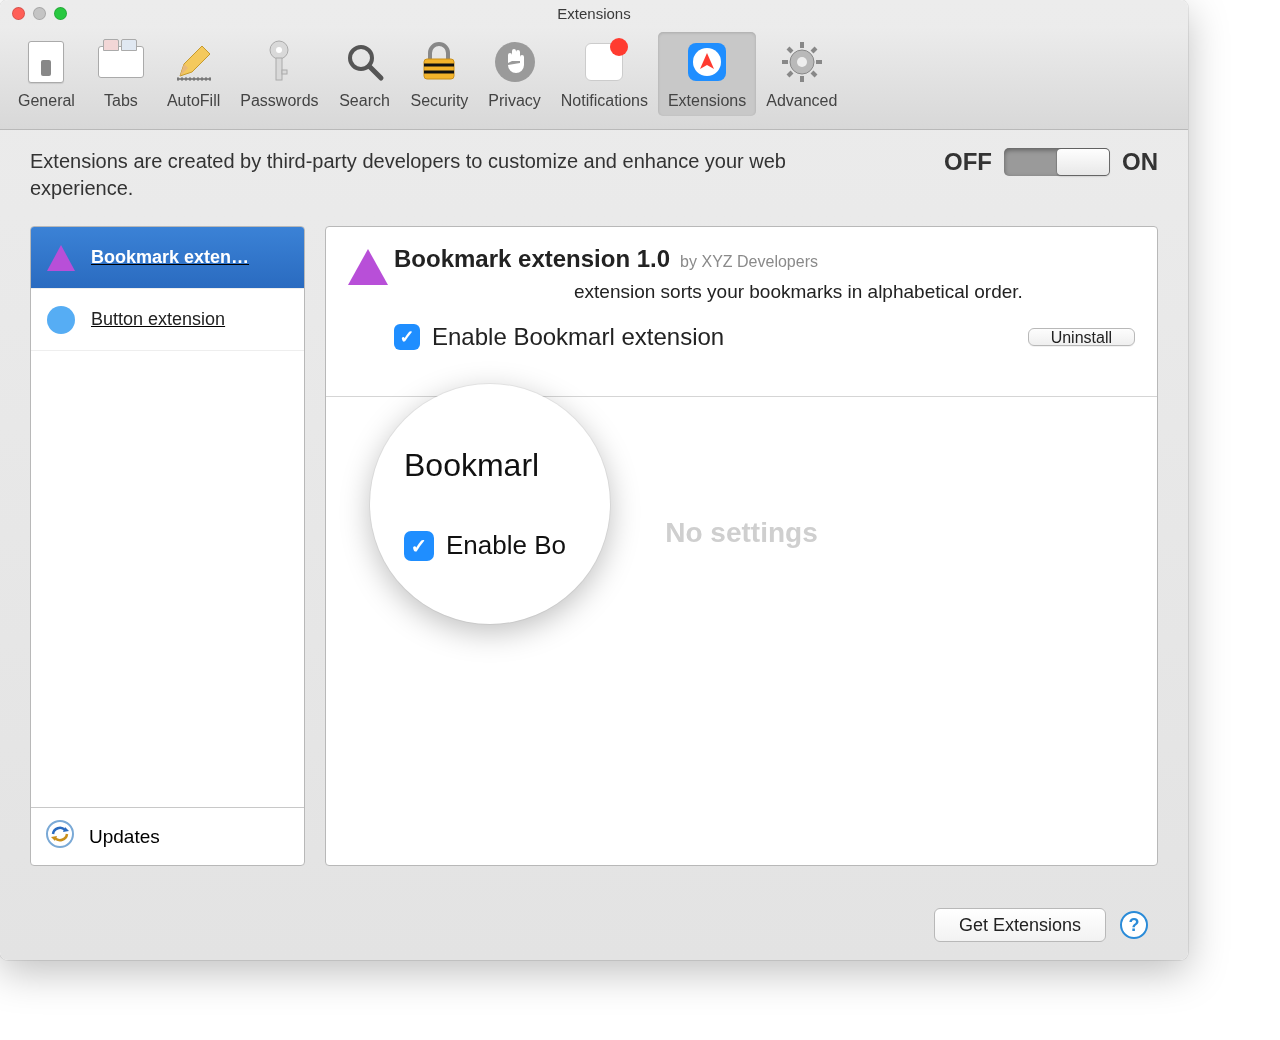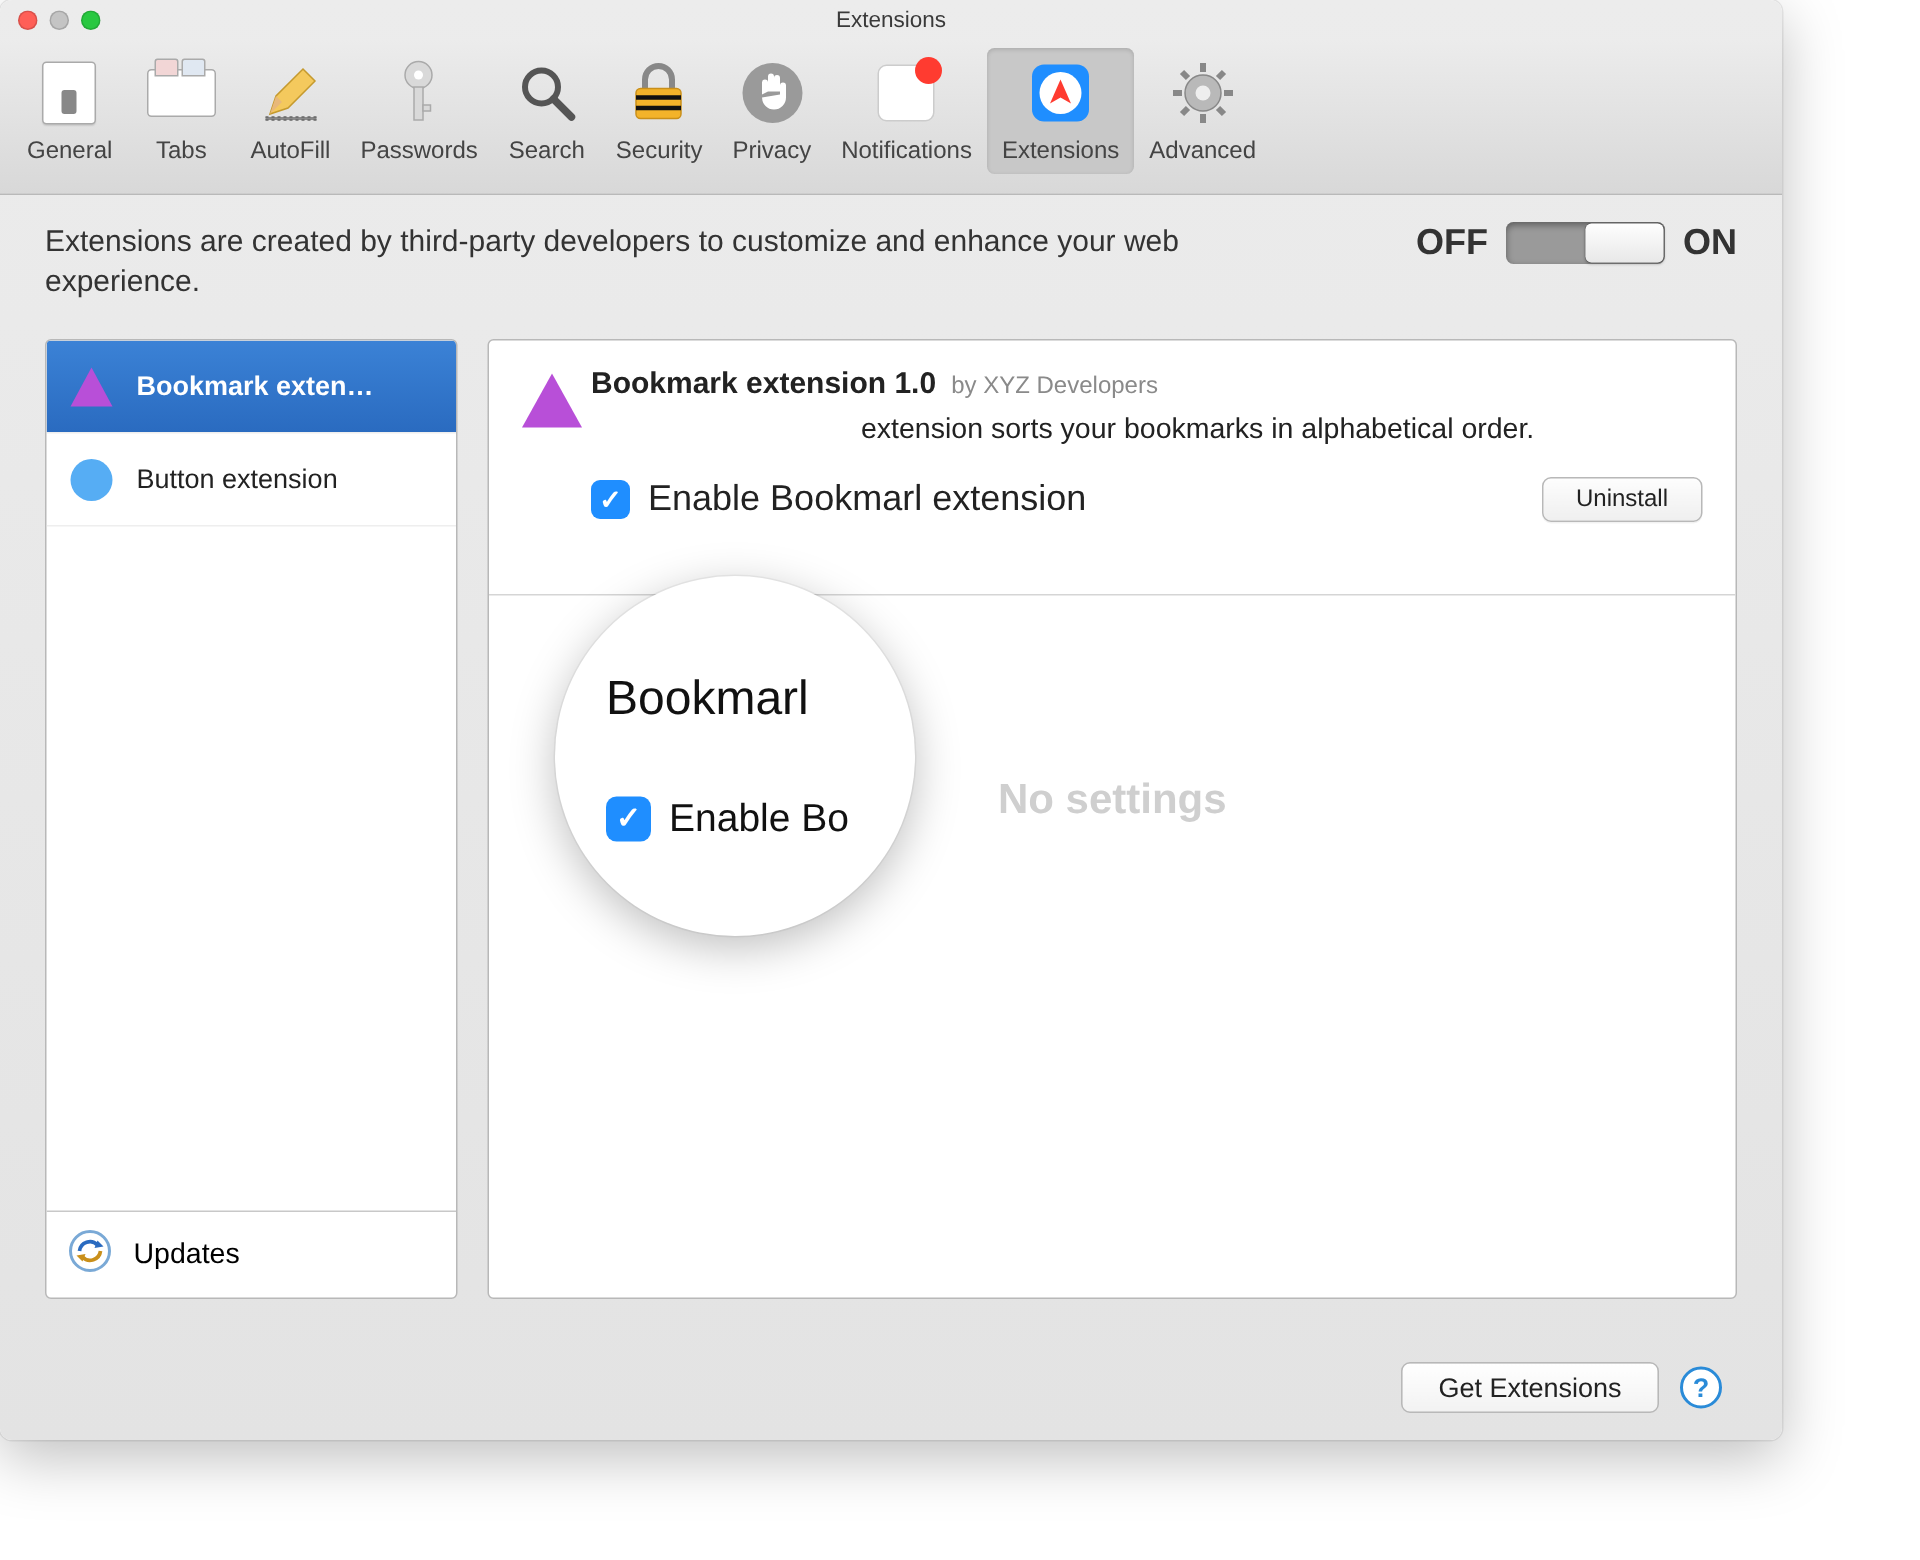--- a/index.html
+++ b/index.html
@@ -72,38 +72,38 @@
   height: calc(100% - 130px);
 }
 .intro-row { display:flex; align-items:flex-start; justify-content:space-between; margin-bottom: 24px;}
 .intro-text { font-size: 20px; color:#333; max-width: 780px; line-height:1.35; }
 .toggle-wrap { display:flex; align-items:center; gap:12px; font-size:24px; font-weight:700; color:#333; }
 .toggle { width:106px; height:28px; border-radius:5px; background:#9a9a9a; position:relative; box-shadow: inset 0 2px 5px rgba(0,0,0,0.4);}
 .toggle .knob { position:absolute; right:1px; top:1px; width:52px; height:26px; background:linear-gradient(#fefefe,#e8e8e8); border-radius:4px; box-shadow: 0 0 0 0.5px rgba(0,0,0,0.2), 0 1px 2px rgba(0,0,0,0.3);}
 
 .main-row { display:flex; gap:20px; height: 640px; }
 .sidebar { width:275px; display:flex; flex-direction:column; border:1px solid #b8b8b8; border-radius:4px; overflow:hidden; background:#fff;}
-.side-list { flex:1; overflow:auto; }
+.side-list { flex:1; overflow:auto;text-decoration:underline; }
 .side-item { height:62px; display:flex; align-items:center; gap:14px; padding:0 14px; font-size:18px; color:#222; border-bottom:0.5px solid #eee;}
 .side-item.selected { background: linear-gradient(#3b82d6, #2a6bc0); color:#fff; font-weight:600; }
 .side-item .micon { width:32px; height:32px; display:flex; align-items:center; justify-content:center;}
 .tri { width:0;height:0;border-left:14px solid transparent;border-right:14px solid transparent;border-bottom:26px solid #b84fd8;}
 .circ { width:28px; height:28px; border-radius:50%; background:#56adf4; }
 .side-foot { height:58px; display:flex; align-items:center; gap:14px; padding:0 14px; font-size:19px; border-top:1px solid #c8c8c8; }
 
 .detail { flex:1; border:1px solid #b8b8b8; border-radius:4px; background:#fff; display:flex; flex-direction:column; overflow:hidden;}
 .detail-head { padding:18px 22px 18px 22px; border-bottom:1px solid #d5d5d5; position:relative; min-height: 170px; }
 .detail-title-row { display:flex; align-items:baseline; gap:10px; margin-left:46px;}
-.detail-title { font-size:20px; font-weight:700; color:#222;}
+.detail-title { font-size:24px; font-weight:700; color:#222;}
 .detail-by { font-size:16px; color:#8a8a8a;}
 .detail-desc { font-size:19px; color:#222; margin:8px 0 20px 226px; }
 .detail-enable-row { display:flex; align-items:center; justify-content:space-between; margin-left: 46px;}
 .enable-left { display:flex; align-items:center; gap:12px; font-size:24px; color:#222;}
 .chk { width:26px;height:26px;border-radius:6px;background:#1f8eff;display:flex;align-items:center;justify-content:center;color:#fff;font-size:18px;font-weight:700;}
-.mac-btn { height:30px; padding:0 22px; border-radius:6px; border:1px solid #b8b8b8; background:linear-gradient(#fdfdfd,#efefef); font-size:16px; color:#222; box-shadow:0 1px 0 rgba(0,0,0,0.05);}
+.mac-btn { height:18px; padding:0 22px; border-radius:6px; border:1px solid #b8b8b8; background:linear-gradient(#fdfdfd,#efefef); font-size:16px; color:#222; box-shadow:0 1px 0 rgba(0,0,0,0.05);}
 .detail-body { flex:1; display:flex; align-items:flex-start; justify-content:center; padding-top:120px; font-size:28px; font-weight:700; color:#cfcfcf;}
 .detail-head .ext-maini { position:absolute; left:22px; top:22px; width:40px; height:40px;}
 .detail-head .ext-maini .tri2 { width:0;height:0;border-left:20px solid transparent;border-right:20px solid transparent;border-bottom:36px solid #b84fd8;}
 
 .bottom-row { position:absolute; bottom:18px; right:40px; display:flex; align-items:center; gap:14px;}
 .getext { height:34px; padding:0 24px; border-radius:6px; border:1px solid #b8b8b8; background:linear-gradient(#fff,#f2f2f2); font-size:18px; color:#222;}
 .help { width:28px;height:28px;border-radius:50%;border:2px solid #2a8bd8;color:#2a8bd8;display:flex;align-items:center;justify-content:center;font-size:18px;font-weight:600;background:#fff;}
 
 
 .magnifier {

